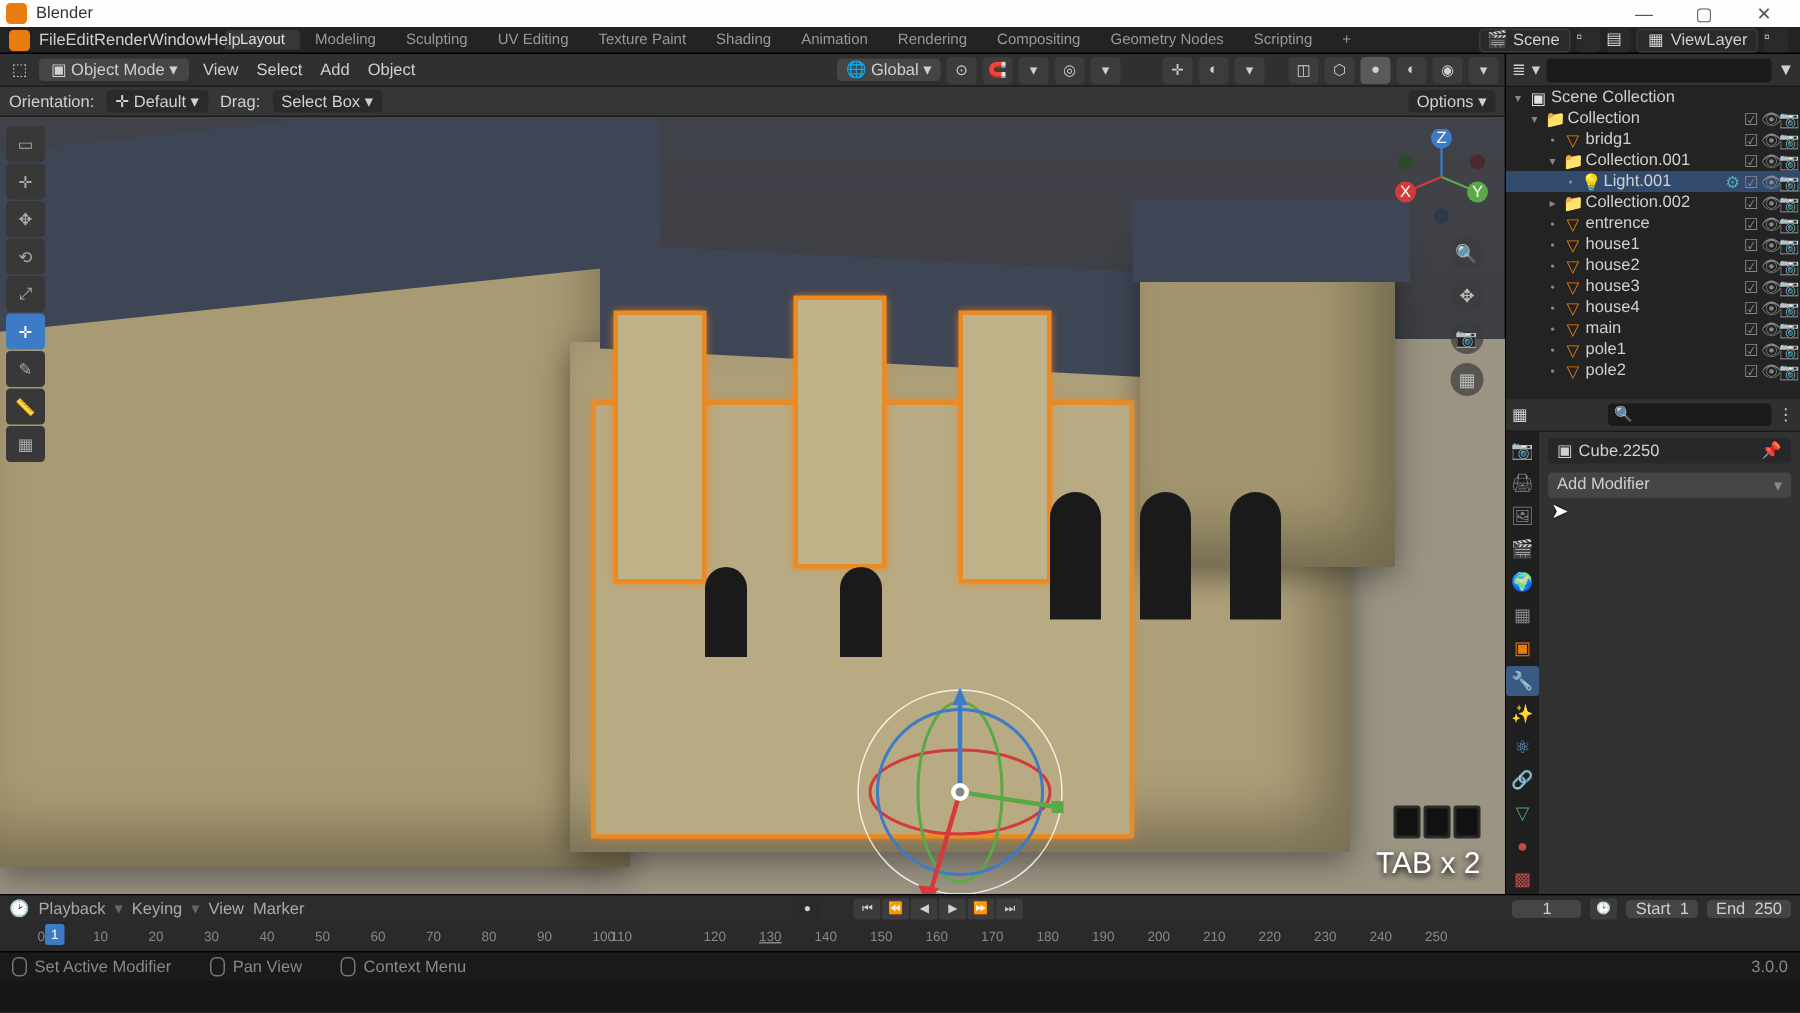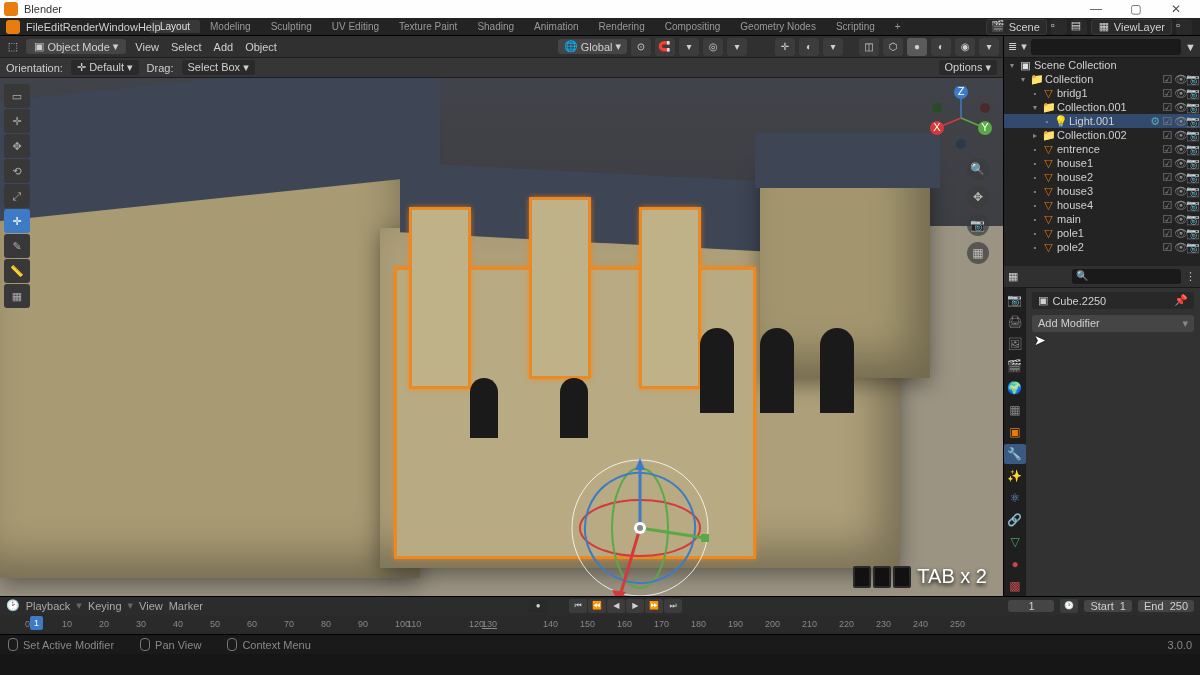--- a/index.html
+++ b/index.html
@@ -36,21 +36,21 @@
 .vp-overlay-tl { position: absolute; top: 6px; left: 34px; font-size: 10px; color: #e0e0e0; text-shadow: 0 1px 2px #000; line-height: 13px; }
 .vp-toolbar-left { position: absolute; top: 6px; left: 4px; width: 26px; display: flex; flex-direction: column; gap: 1px; }
 .vp-toolbar-left .tbtn { width: 26px; height: 24px; background: #383838; border-radius: 3px; display: flex; align-items: center; justify-content: center; cursor: pointer; color: #aaa; }
 .vp-toolbar-left .tbtn.active { background: #3d7bc6; color: #fff; }
 .vp-nav-gizmo { position: absolute; top: 8px; right: 10px; width: 64px; height: 64px; }
 .vp-nav-icons { position: absolute; top: 80px; right: 14px; display: flex; flex-direction: column; gap: 6px; }
 .vp-nav-icons .nic { width: 22px; height: 22px; background: rgba(60,60,60,0.7); border-radius: 11px; display: flex; align-items: center; justify-content: center; cursor: pointer; color: #bbb; font-size: 12px; }
 
 .gizmo-3d { position: absolute; left: 560px; top: 370px; width: 160px; height: 160px; pointer-events: none; }
 
-.key-indicator { position: absolute; bottom: 8px; right: 16px; display: flex; flex-direction: row; align-items: flex-end; gap: 6px; }
+.key-indicator { position: absolute; bottom: 8px; right: 16px; display: flex; flex-direction: column; align-items: flex-end; gap: 6px; }
 .key-indicator .key-boxes { display: flex; gap: 2px; }
 .key-indicator .kb { width: 18px; height: 22px; background: #111; border: 2px solid #2a2a2a; border-radius: 2px; }
 .key-indicator .tab-text { font-size: 20px; color: #fff; text-shadow: 0 2px 4px #000; }
 
 .outliner-col { width: 197px; background: #232323; display: flex; flex-direction: column; border-left: 1px solid #000; }
 .outliner-hdr { height: 22px; background: #303030; display: flex; align-items: center; padding: 0 4px; gap: 4px; border-bottom: 1px solid #1a1a1a; }
 .outliner-hdr .search { flex: 1; height: 16px; background: #1a1a1a; border-radius: 3px; }
 .outliner-body { flex: 1; overflow: hidden; font-size: 10px; }
 .out-row { display: flex; align-items: center; height: 14px; padding: 0 3px; gap: 2px; cursor: pointer; }
 .out-row.active { background: #314a6d; }
@@ -489,21 +489,21 @@
       <span class="tick" style="left: 136px;">30</span>
       <span class="tick" style="left: 173px;">40</span>
       <span class="tick" style="left: 210px;">50</span>
       <span class="tick" style="left: 247px;">60</span>
       <span class="tick" style="left: 284px;">70</span>
       <span class="tick" style="left: 321px;">80</span>
       <span class="tick" style="left: 358px;">90</span>
       <span class="tick" style="left: 395px; text-align: right;">100</span>
       <span class="tick" style="left: 407px;">110</span>
       <span class="tick" style="left: 469px;">120</span>
-      <span class="tick" style="left: 482px; text-decoration: underline;">130</span>
+      <span class="tick" style="left: 506px; text-decoration: underline;">130</span>
       <span class="tick" style="left: 543px;">140</span>
       <span class="tick" style="left: 580px;">150</span>
       <span class="tick" style="left: 617px;">160</span>
       <span class="tick" style="left: 654px;">170</span>
       <span class="tick" style="left: 691px;">180</span>
       <span class="tick" style="left: 728px;">190</span>
       <span class="tick" style="left: 765px;">200</span>
       <span class="tick" style="left: 802px;">210</span>
       <span class="tick" style="left: 839px;">220</span>
       <span class="tick" style="left: 876px;">230</span>

